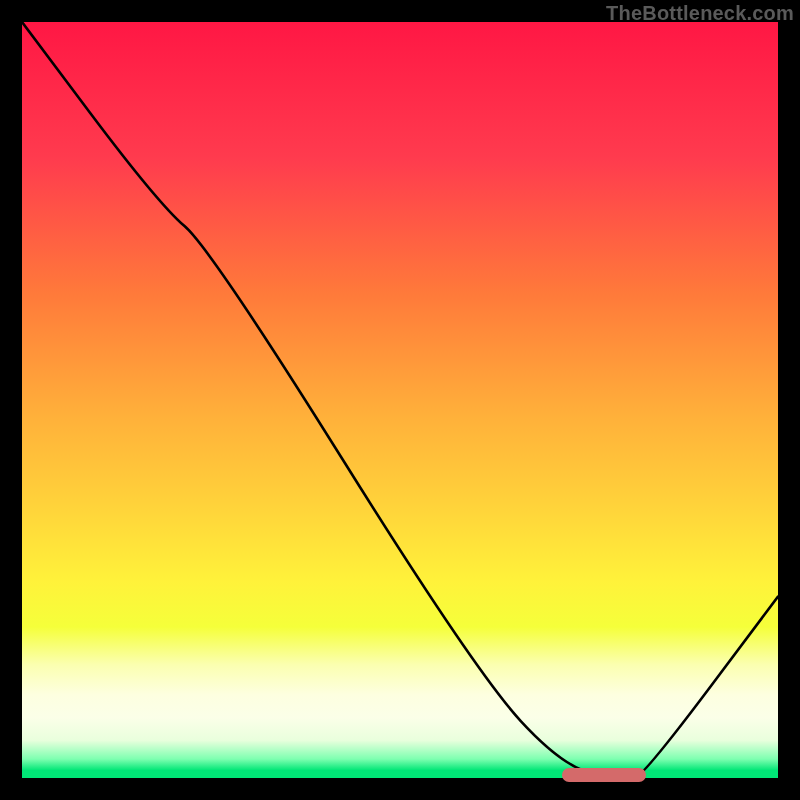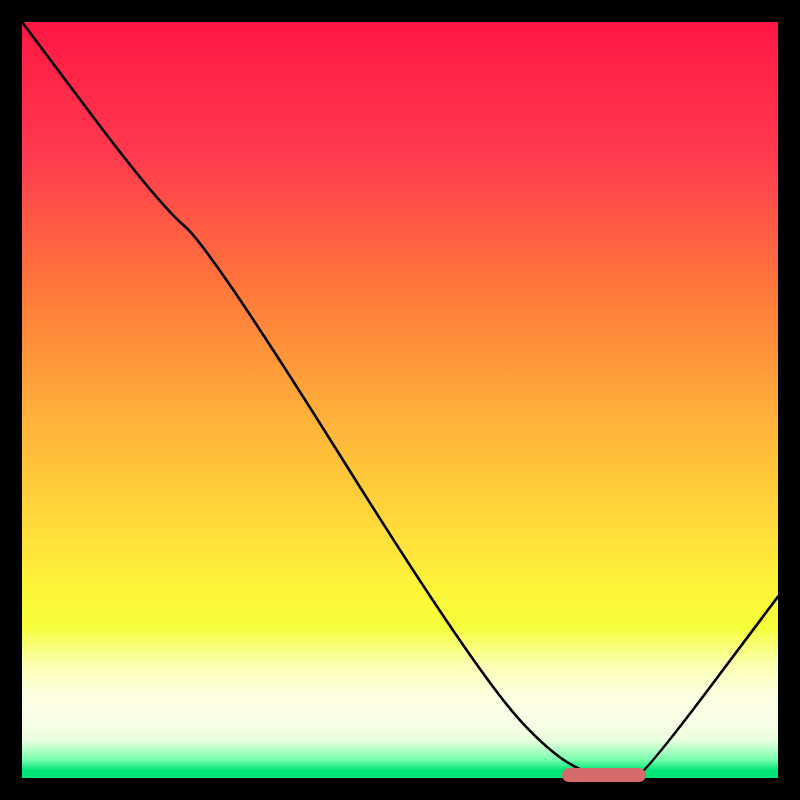--- a/index.html
+++ b/index.html
@@ -56,19 +56,20 @@
     font-weight: 600;
     color: #5a5a5a;
     letter-spacing: 0.2px;
     user-select: none;
   }
 </style>
 </head>
 <body>
 
 <div class="wrap">
+  <div class="brand">TheBottleneck.com</div>
   <div class="plot-area">
     <svg class="curve" viewBox="0 0 756 756" preserveAspectRatio="none">
       <path id="curve-path" fill="none" stroke="#000" stroke-width="2.6" stroke-linejoin="round" stroke-linecap="round" d="M 0.0 0.0 Q 0.0 0.0 68.0 90.7 Q 136.1 181.4 162.5 204.1 Q 189.0 226.8 321.3 438.5 Q 453.6 650.2 499.0 699.3 Q 544.3 748.4 574.6 752.2 Q 604.8 756.0 612.4 756.0 Q 619.9 756.0 688.0 665.3 T 756.0 574.6"></path>
     </svg>
     <div class="marker" id="optimal-marker" style="left: 540.32px; width: 83.6px; top: 746px;"></div>
   </div>
 </div>
 
 </body></html>

